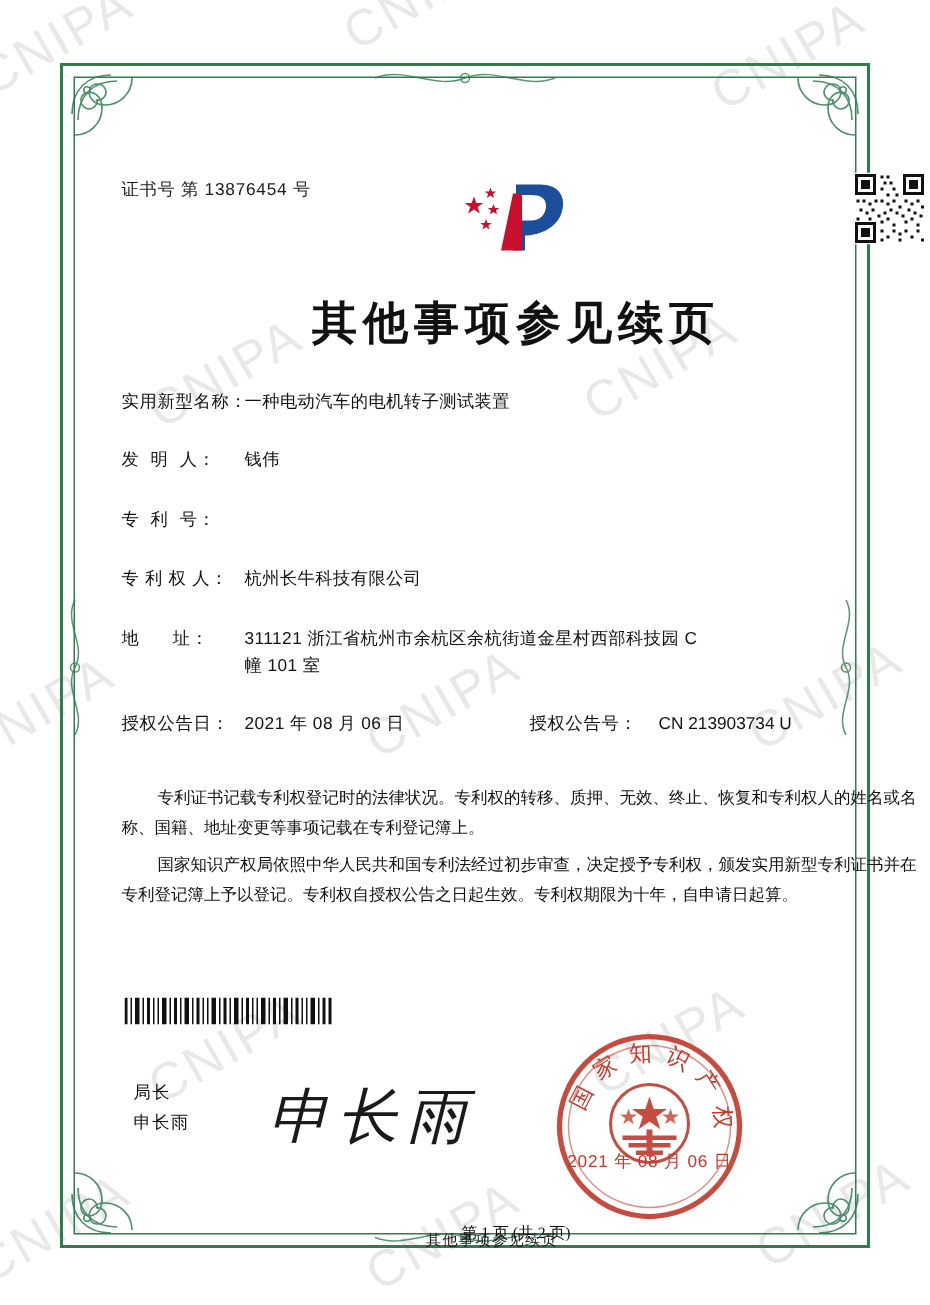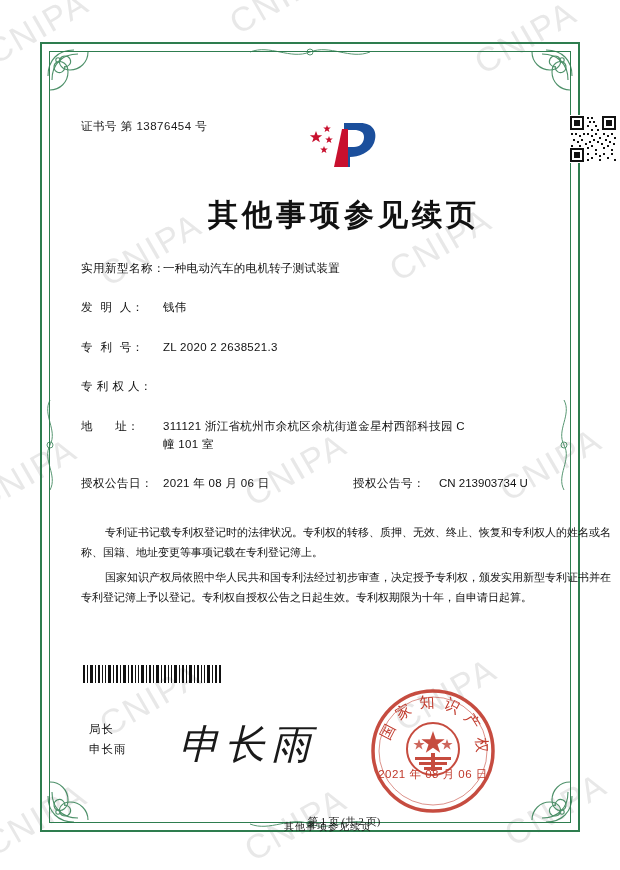--- a/index.html
+++ b/index.html
@@ -437,26 +437,26 @@
         <div class="field-value">一种电动汽车的电机转子测试装置</div>
       </div>
 
       <div class="field-row">
         <div class="field-label">发  明  人：</div>
         <div class="field-value">钱伟</div>
       </div>
 
       <div class="field-row">
         <div class="field-label">专  利  号：</div>
-        <div class="field-value">ZL 2020 2 2638521.3</div>
       </div>
 
 
       <div class="field-row">
         <div class="field-label">专 利 权 人：</div>
+        <div class="field-value">杭州长牛科技有限公司</div>
       </div>
 
       <div class="field-row">
         <div class="field-label">地      址：</div>
         <div class="field-value">
           <span>311121 浙江省杭州市余杭区余杭街道金星村西部科技园 C</span>
           <span class="line2">幢 101 室</span>
         </div>
       </div>
 

